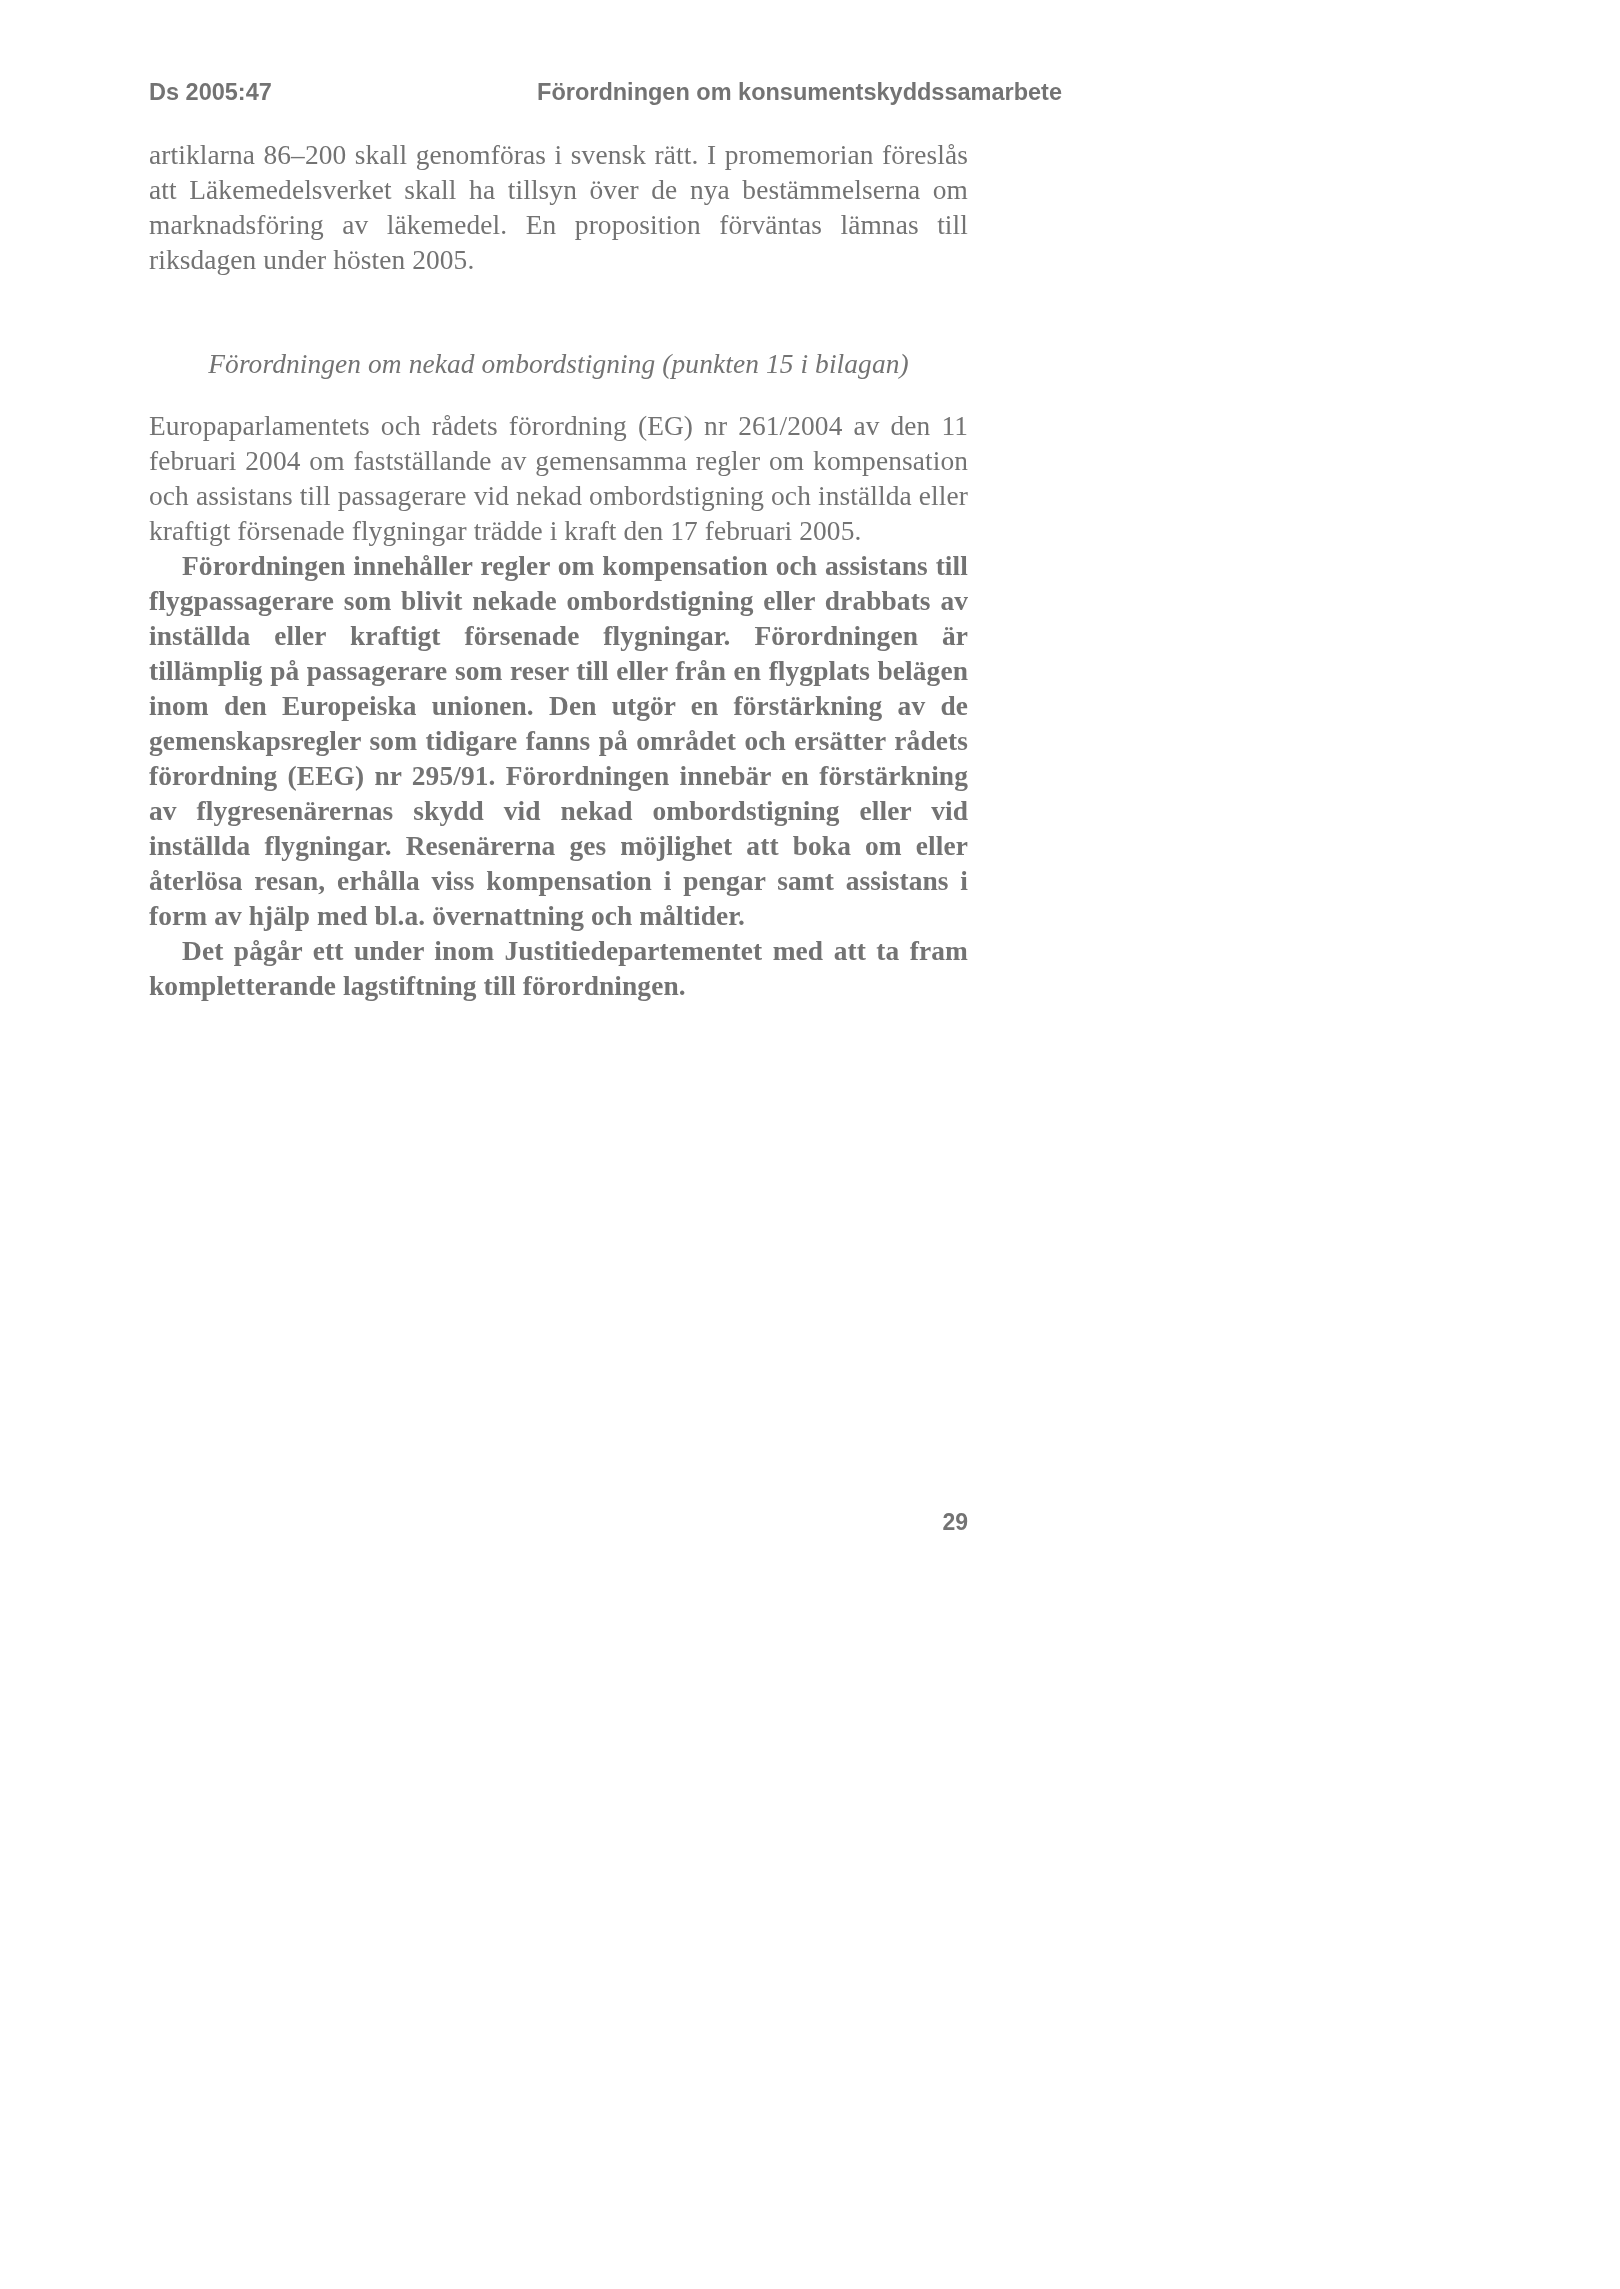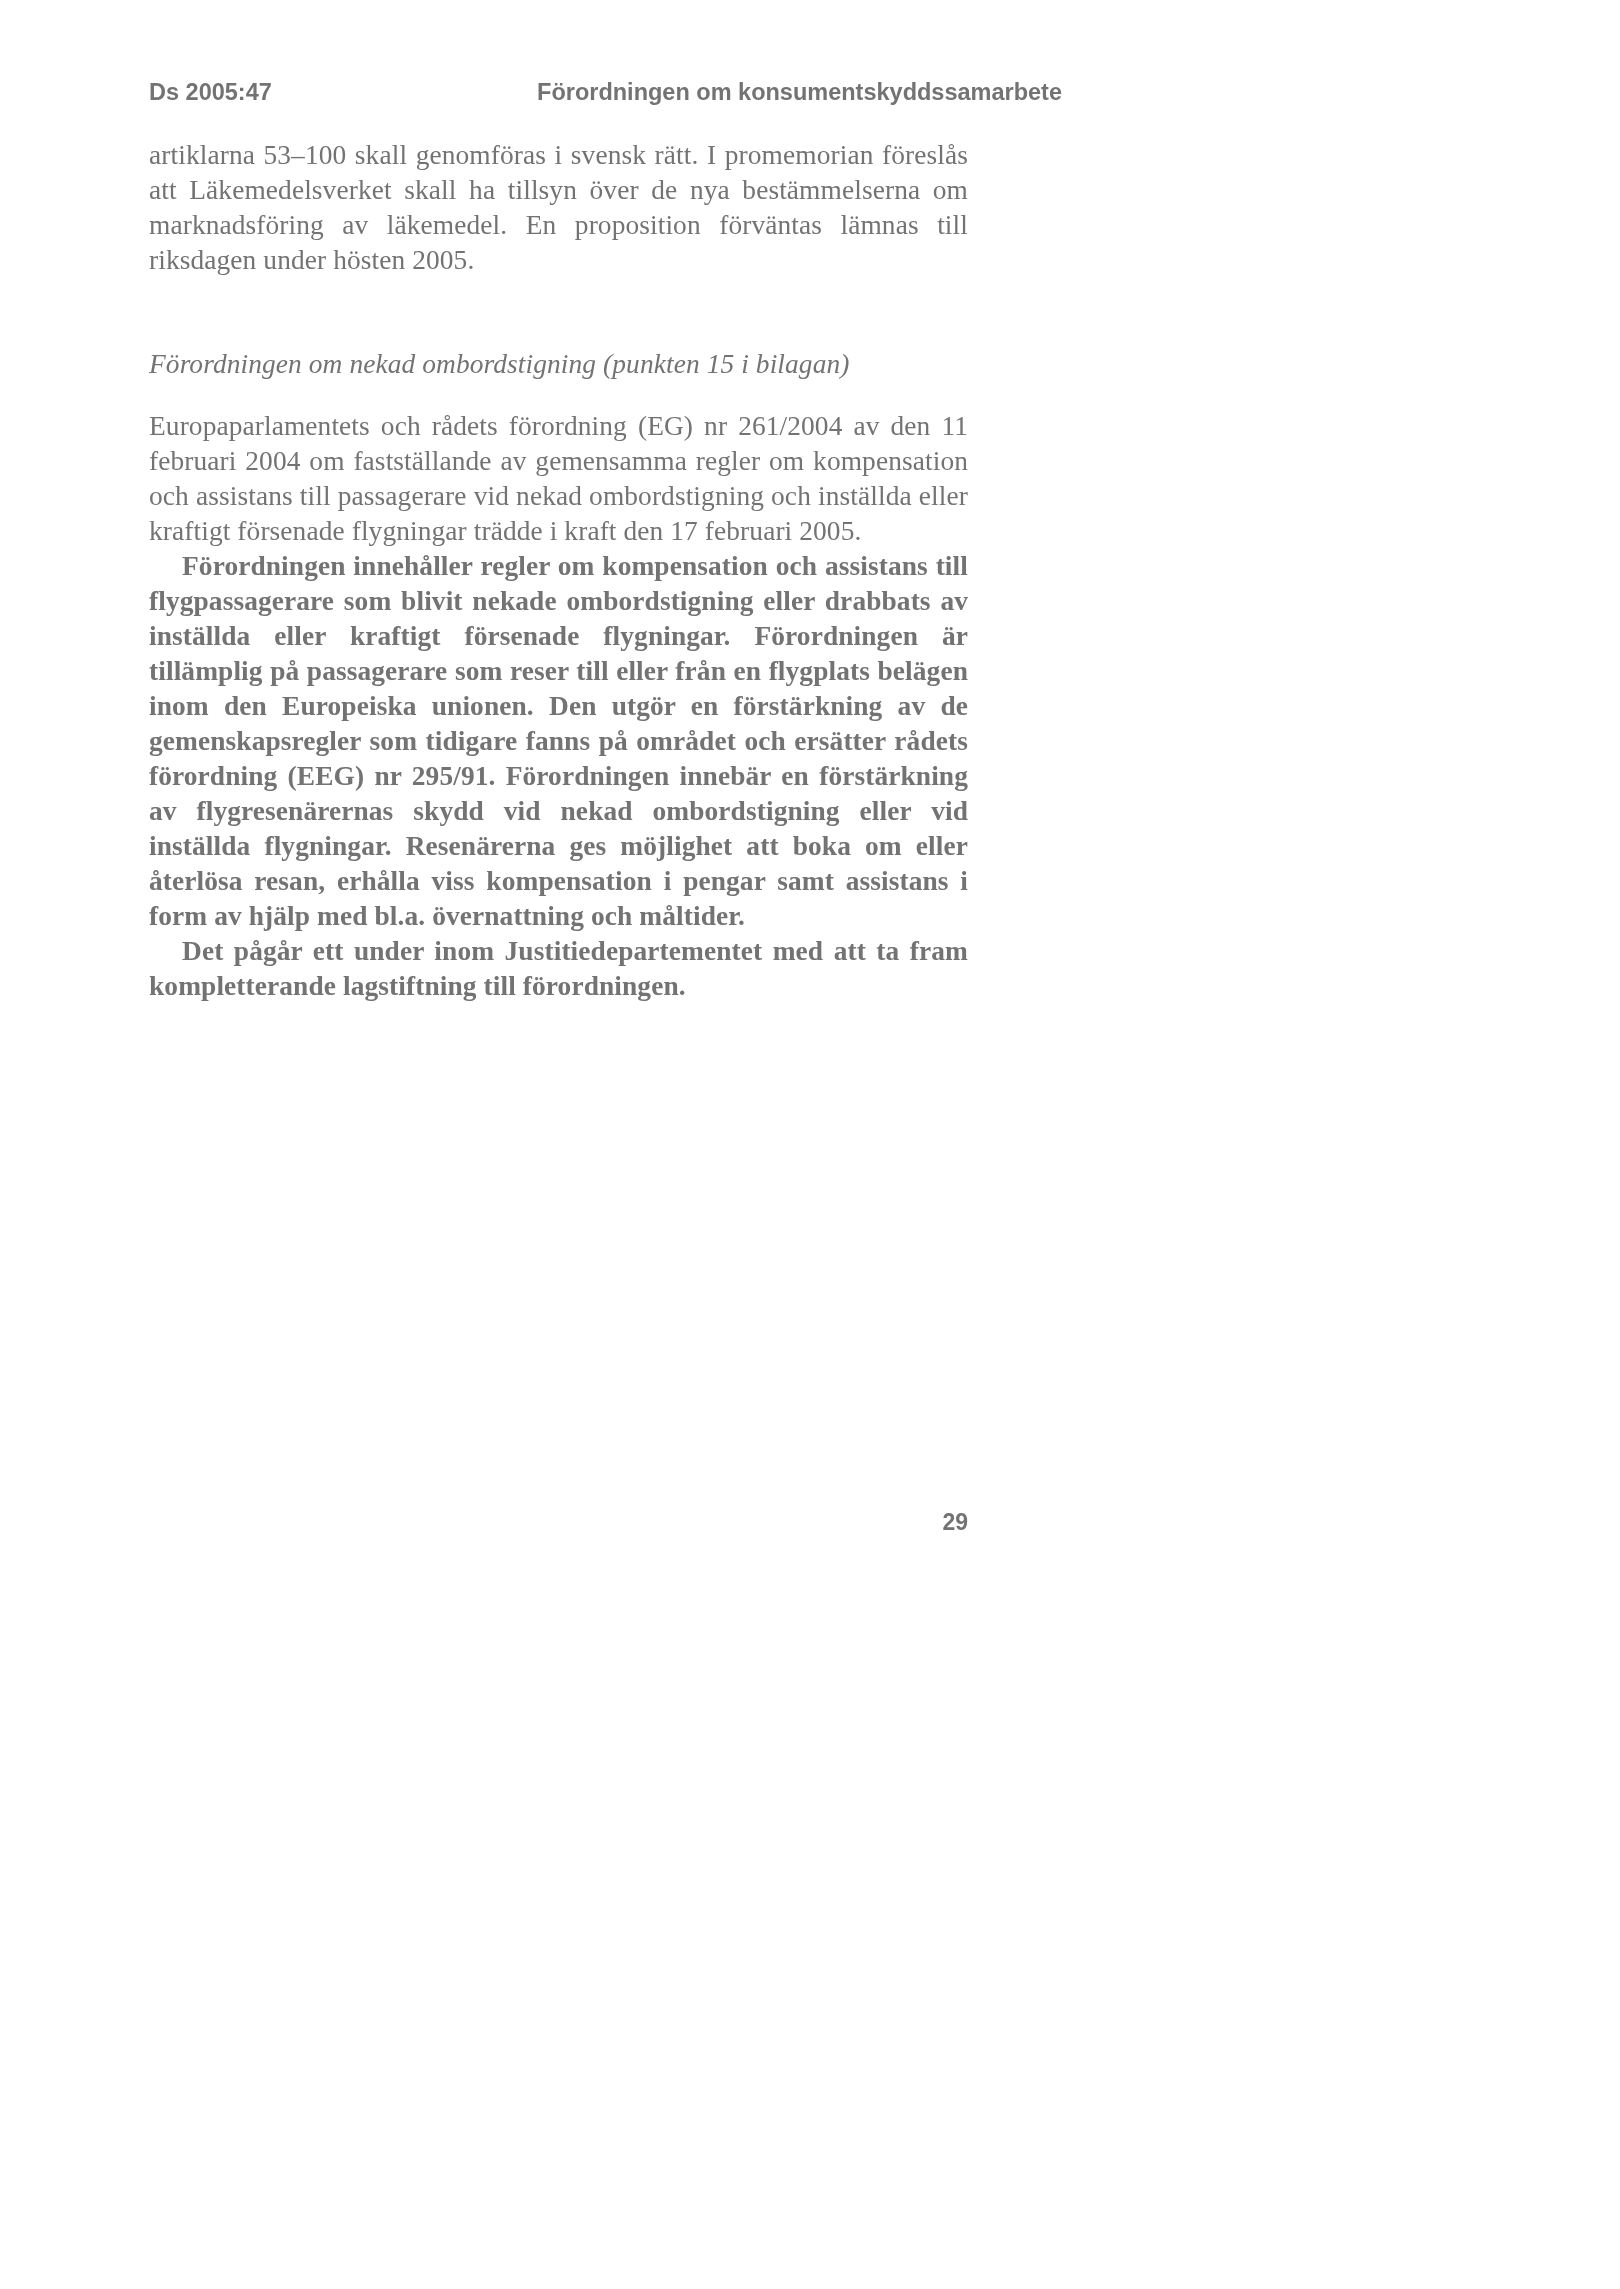--- a/index.html
+++ b/index.html
@@ -51,21 +51,21 @@
   }
   .section-heading {
     margin: 0;
     margin-top: 69px;
     margin-bottom: 27.4px;
     font-family: "Liberation Serif", serif;
     font-style: italic;
     font-weight: normal;
     font-size: 27.4px;
     line-height: 35px;
-    text-align: left;
+    text-align: center;
   }
   .page-number {
     position: absolute;
     top: 1510px;
     left: 149px;
     width: 819px;
     text-align: right;
     font-family: "Liberation Sans", sans-serif;
     font-weight: bold;
     font-size: 23px;
@@ -77,21 +77,21 @@
 
 <div class="page">
 
   <div class="running-header">
     <span>Ds 2005:47</span>
     <span>Förordningen om konsumentskyddssamarbete</span>
   </div>
 
   <div class="text-column">
 
-    <p>artiklarna 53–100 skall genomföras i svensk rätt. I promemorian föreslås att Läkemedelsverket skall ha tillsyn över de nya bestämmelserna om marknadsföring av läkemedel. En proposition förväntas lämnas till riksdagen under hösten 2005.</p>
+    <p>artiklarna 86–200 skall genomföras i svensk rätt. I promemorian föreslås att Läkemedelsverket skall ha tillsyn över de nya bestämmelserna om marknadsföring av läkemedel. En proposition förväntas lämnas till riksdagen under hösten 2005.</p>
 
     <h2 class="section-heading">Förordningen om nekad ombordstigning (punkten 15 i bilagan)</h2>
 
     <p>Europaparlamentets och rådets förordning (EG) nr 261/2004 av den 11 februari 2004 om fastställande av gemensamma regler om kompensation och assistans till passagerare vid nekad ombordstigning och inställda eller kraftigt försenade flygningar trädde i kraft den 17 februari 2005.</p>
 
     <p class="indent">Förordningen innehåller regler om kompensation och assistans till flygpassagerare som blivit nekade ombordstigning eller drabbats av inställda eller kraftigt försenade flygningar. Förordningen är tillämplig på passagerare som reser till eller från en flygplats belägen inom den Europeiska unionen. Den utgör en förstärkning av de gemenskapsregler som tidigare fanns på området och ersätter rådets förordning (EEG) nr 295/91. Förordningen innebär en förstärkning av flygresenärernas skydd vid nekad ombordstigning eller vid inställda flygningar. Resenärerna ges möjlighet att boka om eller återlösa resan, erhålla viss kompensation i pengar samt assistans i form av hjälp med bl.a. övernattning och måltider.</p>
 
 
     <p class="indent">Det pågår ett under inom Justitiedepartementet med att ta fram kompletterande lagstiftning till förordningen.</p>
 

